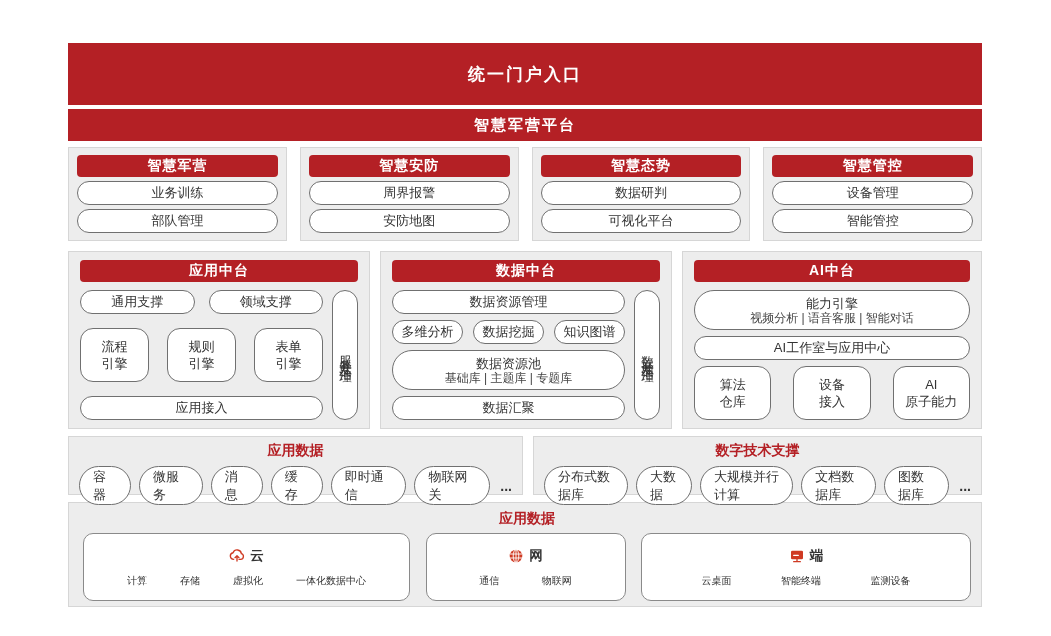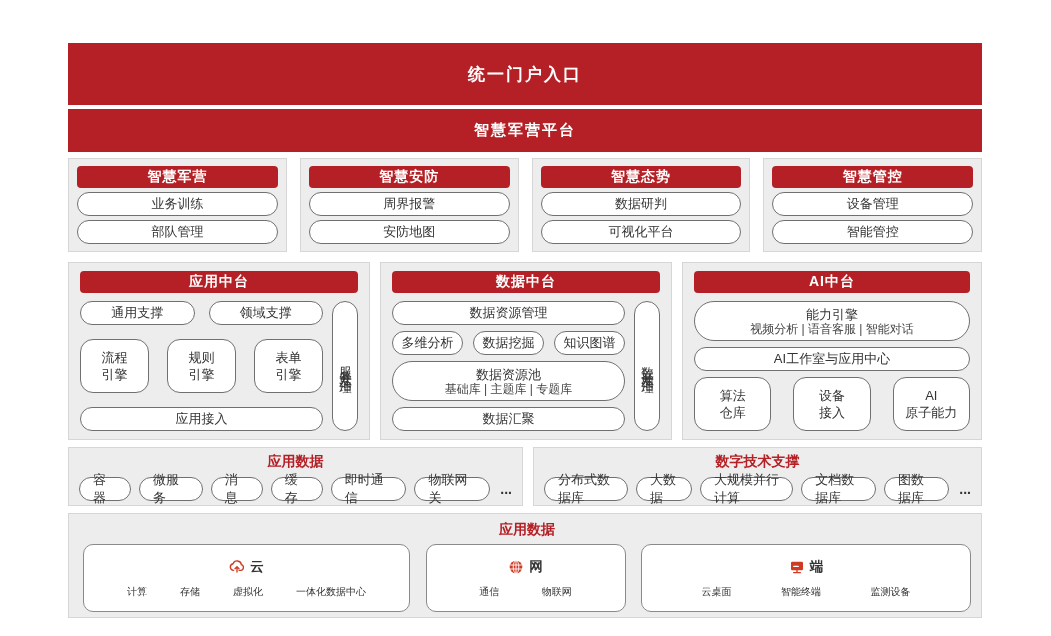--- a/index.html
+++ b/index.html
@@ -11,21 +11,21 @@
     --text:#333;
   }
   *{box-sizing:border-box;margin:0;padding:0;}
   html,body{width:1051px;height:636px;background:#fff;overflow:hidden;
     font-family:"Liberation Sans","DejaVu Sans",sans-serif;color:var(--text);}
   .stage{position:absolute;left:68px;top:43px;width:914px;}
 
   .banner{background:var(--red);color:#fff;display:flex;align-items:center;justify-content:center;
     font-weight:bold;letter-spacing:2px;}
   .banner1{height:62px;font-size:17px;margin-bottom:4px;}
-  .banner2{height:43px;font-size:15px;margin-bottom:6px;}
+  .banner2{height:32px;font-size:15px;margin-bottom:6px;}
 
   .panel{background:var(--panel-bg);border:1px solid var(--panel-border);}
   .red-bar{background:var(--red);color:#fff;font-weight:bold;font-size:14px;height:22px;
     border-radius:4px;display:flex;align-items:center;justify-content:center;letter-spacing:1px;flex:0 0 auto;}
   .pill{background:#fff;border:1px solid var(--pill-border);border-radius:999px;
     display:flex;align-items:center;justify-content:center;font-size:13px;color:var(--text);}
 
   
   .modules-row{display:flex;gap:13px;height:94px;margin-bottom:10px;}
   .module{flex:1;padding:7px 8px;display:flex;flex-direction:column;justify-content:space-between;}
@@ -53,21 +53,21 @@
   .data .hrow{gap:10px;}
   .ai .cells{gap:22px;}
 
   
   .support-row{display:flex;gap:10px;height:59px;margin-bottom:7px;}
   .support{padding:5px 10px;display:flex;flex-direction:column;}
   .support.left{flex:0 0 455px;}
   .support.right{flex:1;}
   .support-title{color:var(--red);font-weight:bold;font-size:14px;text-align:center;}
   .support-pills{display:flex;gap:8px;margin-top:6px;align-items:center;}
-  .support-pills .pill{height:24px;padding:0 13px;}
+  .support-pills .pill{height:39px;padding:0 13px;}
   .more{font-size:14px;font-weight:bold;color:#333;margin-left:2px;}
 
   
   .infra{height:105px;padding:7px 10px 0 14px;display:flex;flex-direction:column;}
   .infra-title{color:var(--red);font-weight:bold;font-size:14px;text-align:center;}
   .infra-groups{display:flex;justify-content:space-between;margin-top:5px;}
   .group{background:#fff;border:1px solid #8a8a8a;border-radius:10px;height:68px;
     display:flex;flex-direction:column;justify-content:center;gap:9px;padding:4px 10px;}
   .group.cloud{width:327px;}
   .group.net{width:200px;}

